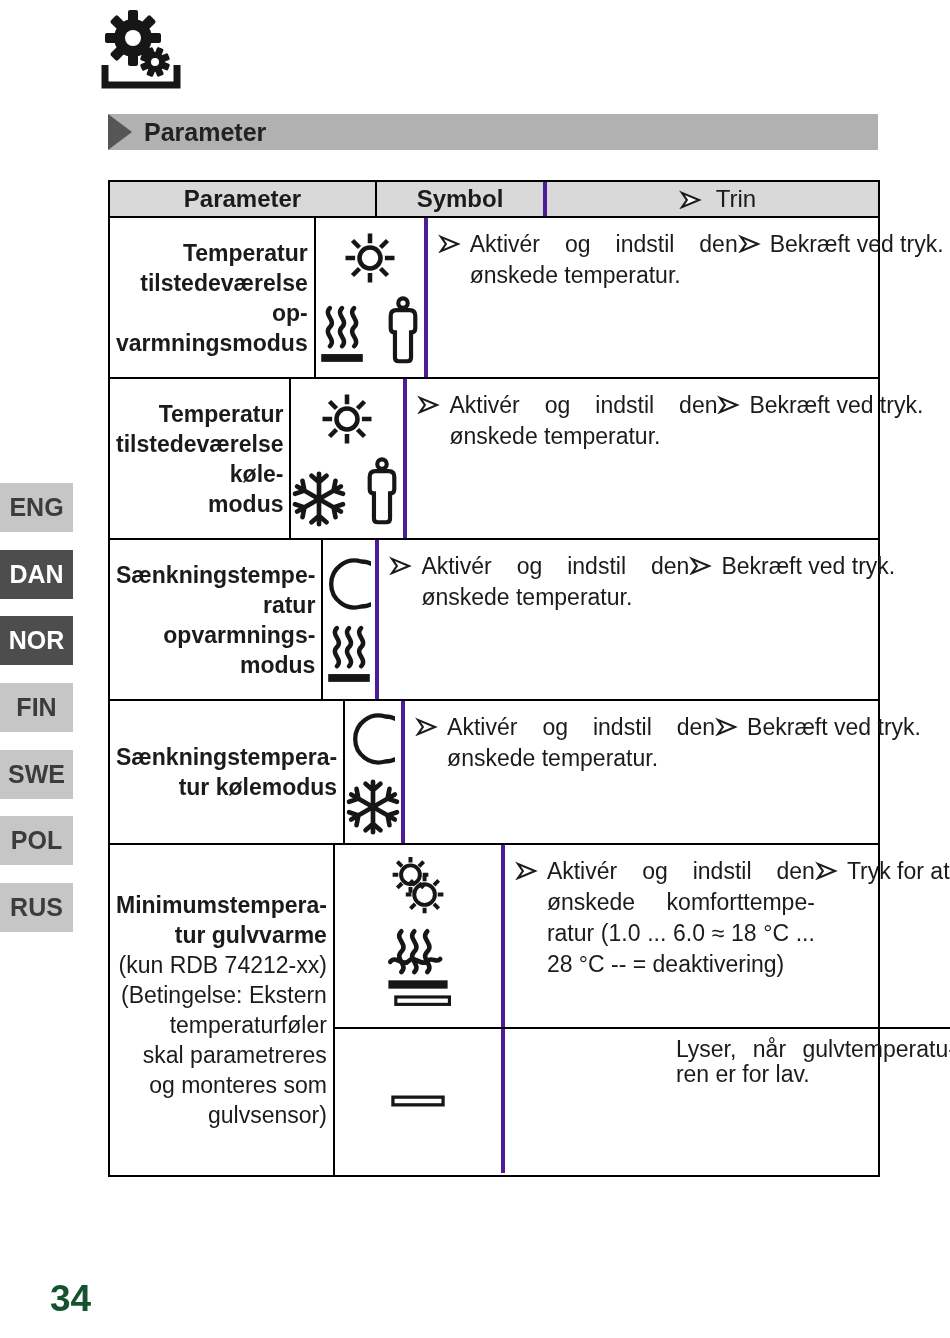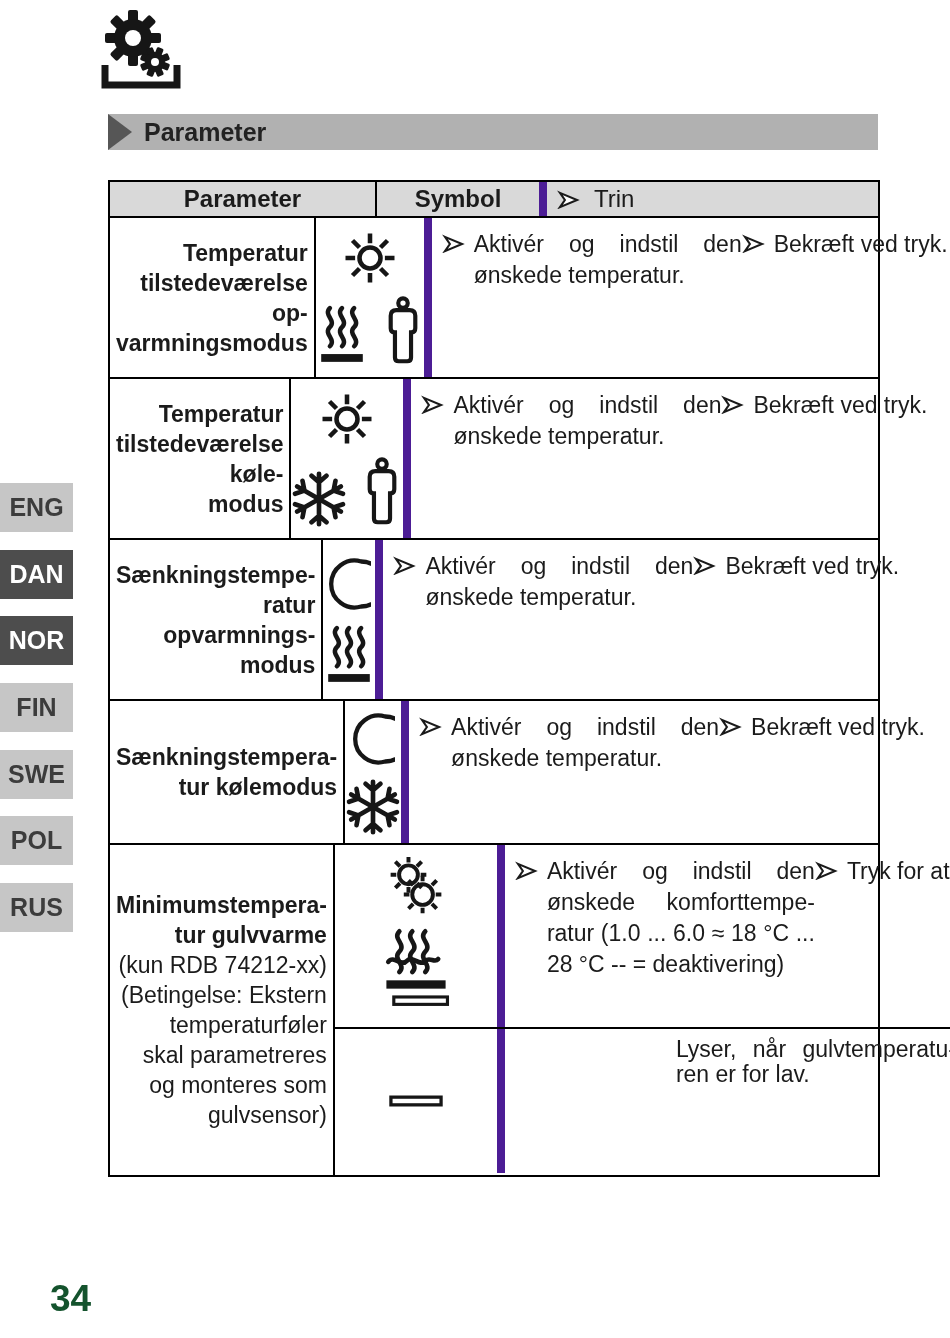--- a/index.html
+++ b/index.html
@@ -20,26 +20,26 @@
   .param-bar .tri{width:0;height:0;border-top:18px solid transparent;
                   border-bottom:18px solid transparent;border-left:24px solid #565656;}
   .param-bar .lbl{font-weight:bold;font-size:25px;margin-left:12px;color:#222;}
 
   
   .tbl{position:absolute;left:108px;top:180px;width:772px;border:2px solid #000;box-sizing:border-box;}
   .trow{display:flex;box-sizing:border-box;}
   .trow + .trow{border-top:2px solid #000;}
   .cell{box-sizing:border-box;}
   .c1{width:267px;border-right:2px solid #000;}
-  .c2{width:170px;border-right:8px solid #4c1d95;}
+  .c2{width:170px;border-right:4px solid #4c1d95;}
   .c3{flex:1;}
   .hrow{height:34px;background:var(--table_header_gray);}
   .hrow .cell{display:flex;align-items:center;justify-content:center;font-size:24px;}
   .hrow .c1,.hrow .c2{font-weight:bold;}
-  .hrow .c3{justify-content:flex-start;padding-left:10px;gap:14px;font-weight:normal;}
+  .hrow .c3{justify-content:center;padding-left:10px;gap:14px;font-weight:normal;}
 
   .pcell{display:flex;align-items:center;justify-content:center;text-align:right;
          font-size:23px;line-height:30px;padding:4px 6px;}
   .pbold{font-weight:bold;}
   .pnote{font-weight:normal;}
   .scell{display:flex;flex-direction:column;align-items:center;justify-content:center;
          gap:10px;padding:6px 0;}
   .srow{display:flex;align-items:flex-end;gap:14px;}
   .tcell{display:flex;justify-content:center;padding:8px 6px 8px 10px;}
   .step{display:flex;margin:3px 0;}

